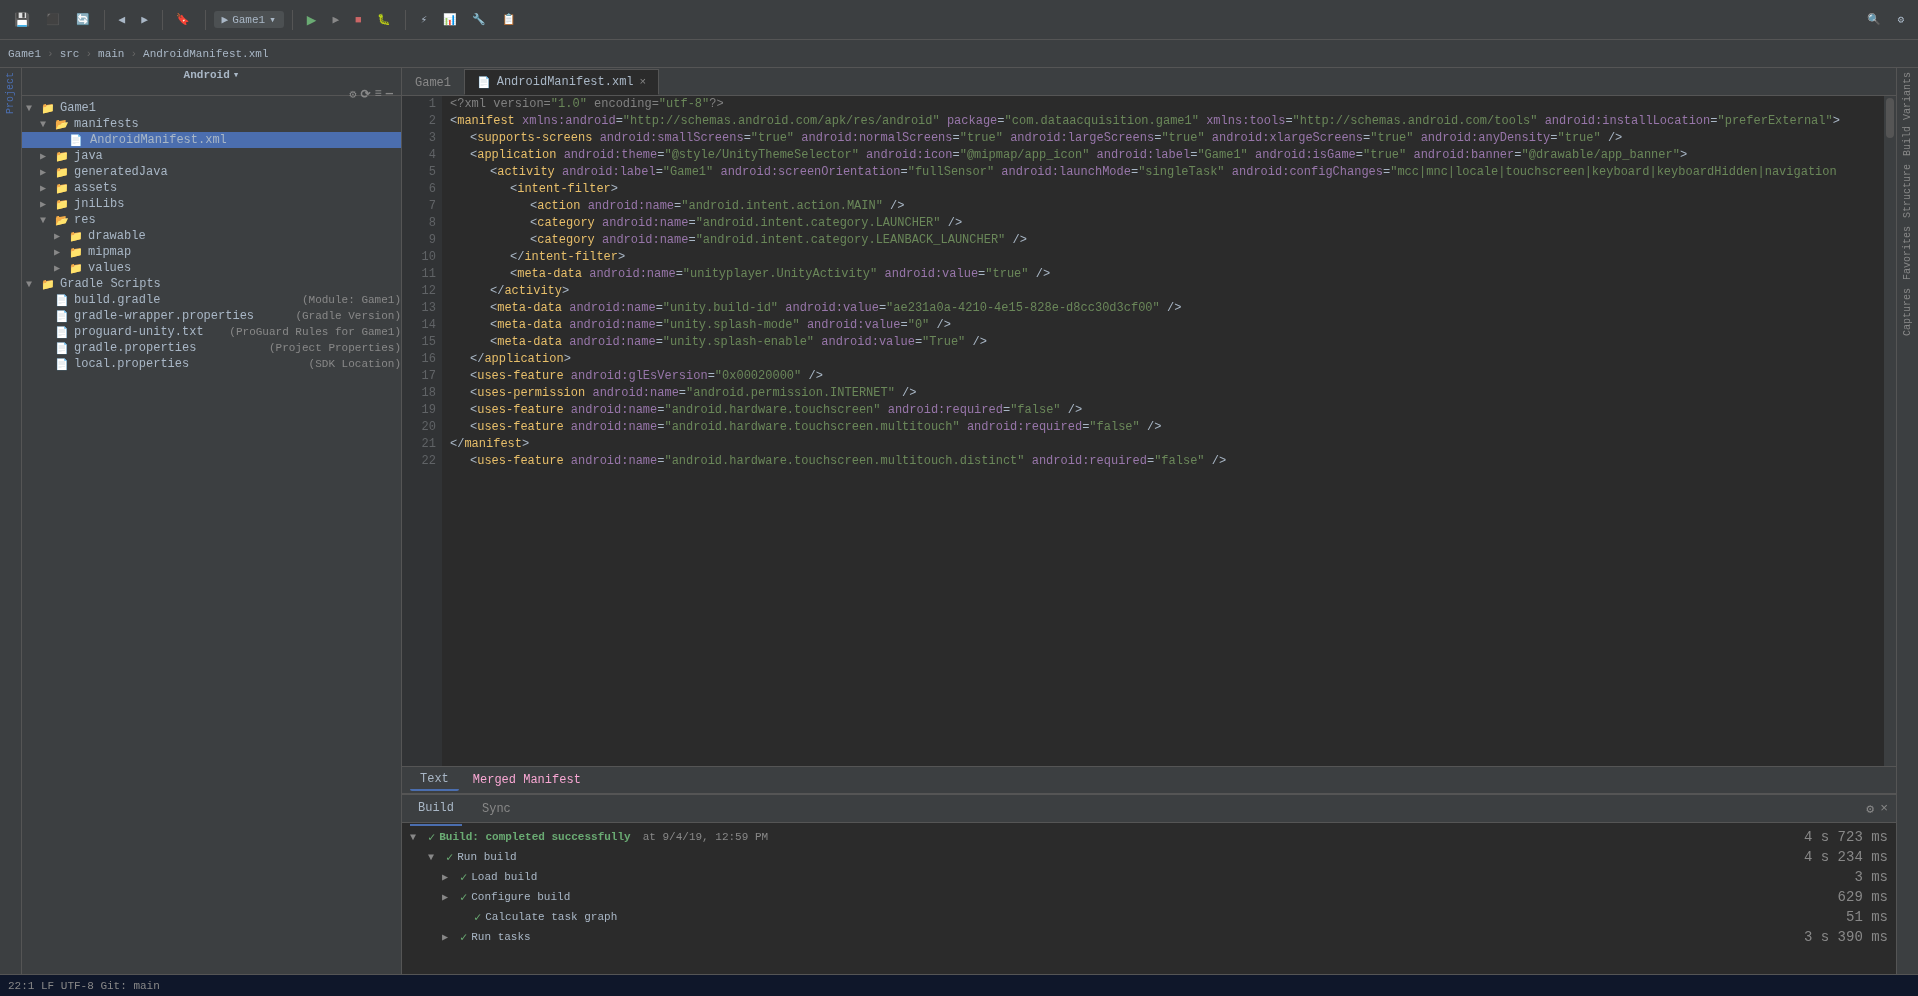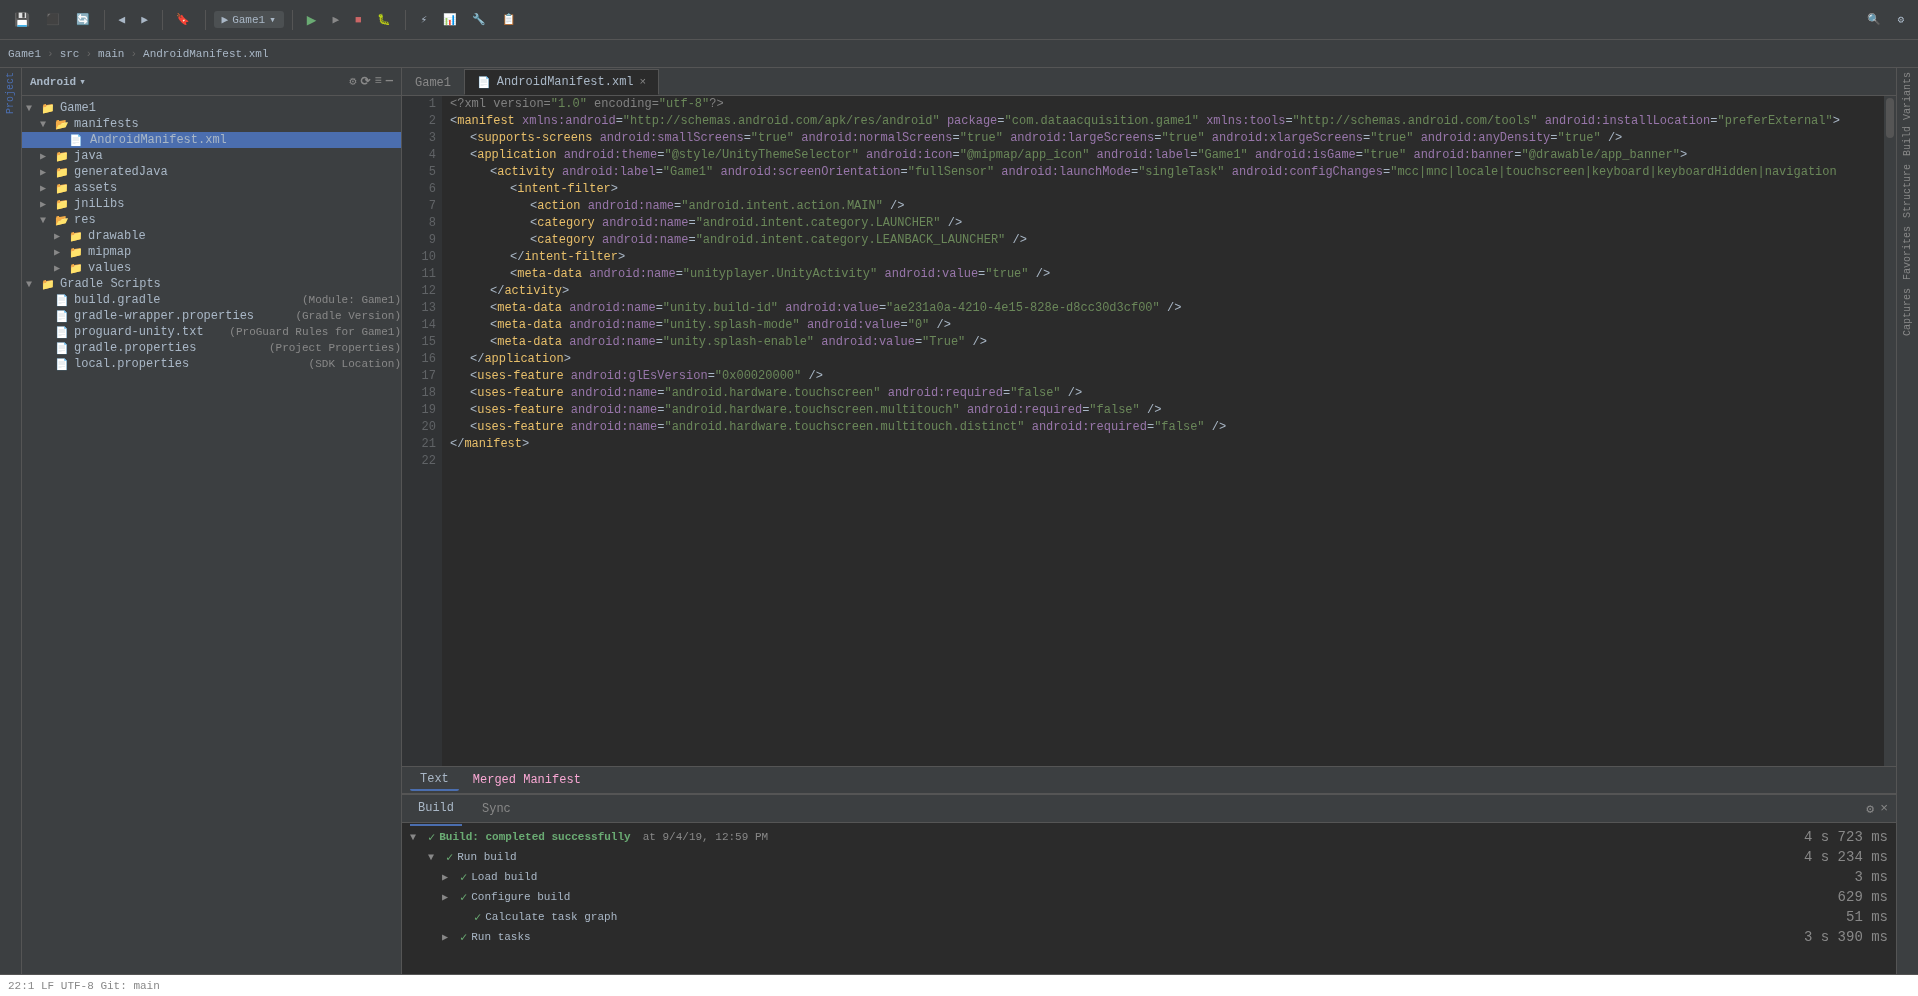--- a/index.html
+++ b/index.html
@@ -97,20 +97,21 @@
       height: 28px;
       display: flex;
       align-items: center;
       padding: 0 8px;
       gap: 6px;
       font-size: 11px;
       font-weight: bold;
       color: #ccc;
       border-bottom: 1px solid #555;
       background: #3c3f41;
+      flex-direction: column;
     }
     .panel-header-icons {
       margin-left: auto;
       display: flex;
       gap: 4px;
     }
     .panel-header-icon {
       color: #888;
       font-size: 12px;
       cursor: pointer;
@@ -361,21 +362,21 @@
       width: 8px;
       margin: 2px auto;
       height: 40px;
       background: #555;
       border-radius: 4px;
     }
 
     
     .status-bar {
       height: 22px;
-      background: #ffffff;
+      background: #0f172a;
       display: flex;
       align-items: center;
       padding: 0 8px;
       gap: 8px;
       font-size: 11px;
       color: #888;
       border-top: 1px solid #555;
       flex-shrink: 0;
     }
 
@@ -722,38 +723,43 @@
           <span style="margin-left:20px;"></span>
           <span class="xml-bracket">&lt;/</span><span class="xml-tag">application</span><span class="xml-bracket">&gt;</span>
         </div>
         <div class="code-line">
           <span style="margin-left:20px;"></span>
           <span class="xml-bracket">&lt;</span><span class="xml-tag">uses-feature</span>
           <span class="xml-attr"> android:glEsVersion</span><span class="xml-bracket">=</span><span class="xml-value">"0x00020000"</span><span class="xml-bracket"> /&gt;</span>
         </div>
         <div class="code-line">
           <span style="margin-left:20px;"></span>
+          <span class="xml-bracket">&lt;</span><span class="xml-tag">uses-permission</span>
+          <span class="xml-attr"> android:name</span><span class="xml-bracket">=</span><span class="xml-value">"android.permission.INTERNET"</span><span class="xml-bracket"> /&gt;</span>
+        </div>
+        <div class="code-line">
+          <span style="margin-left:20px;"></span>
           <span class="xml-bracket">&lt;</span><span class="xml-tag">uses-feature</span>
           <span class="xml-attr"> android:name</span><span class="xml-bracket">=</span><span class="xml-value">"android.hardware.touchscreen"</span>
           <span class="xml-attr"> android:required</span><span class="xml-bracket">=</span><span class="xml-value">"false"</span><span class="xml-bracket"> /&gt;</span>
         </div>
         <div class="code-line">
           <span style="margin-left:20px;"></span>
           <span class="xml-bracket">&lt;</span><span class="xml-tag">uses-feature</span>
           <span class="xml-attr"> android:name</span><span class="xml-bracket">=</span><span class="xml-value">"android.hardware.touchscreen.multitouch"</span>
           <span class="xml-attr"> android:required</span><span class="xml-bracket">=</span><span class="xml-value">"false"</span><span class="xml-bracket"> /&gt;</span>
         </div>
         <div class="code-line">
+          <span class="xml-bracket">&lt;/</span><span class="xml-tag">manifest</span><span class="xml-bracket">&gt;</span>
+        </div>
+        <div class="code-line">
           <span style="margin-left:20px;"></span>
           <span class="xml-bracket">&lt;</span><span class="xml-tag">uses-feature</span>
           <span class="xml-attr"> android:name</span><span class="xml-bracket">=</span><span class="xml-value">"android.hardware.touchscreen.multitouch.distinct"</span>
           <span class="xml-attr"> android:required</span><span class="xml-bracket">=</span><span class="xml-value">"false"</span><span class="xml-bracket"> /&gt;</span>
-        </div>
-        <div class="code-line">
-          <span class="xml-bracket">&lt;/</span><span class="xml-tag">manifest</span><span class="xml-bracket">&gt;</span>
         </div>
       </div>
 
       <div class="editor-scrollbar-right">
         <div class="scrollbar-thumb"></div>
       </div>
     </div>
 
     <div class="bottom-tab-bar">
       <div class="bottom-tab active">

